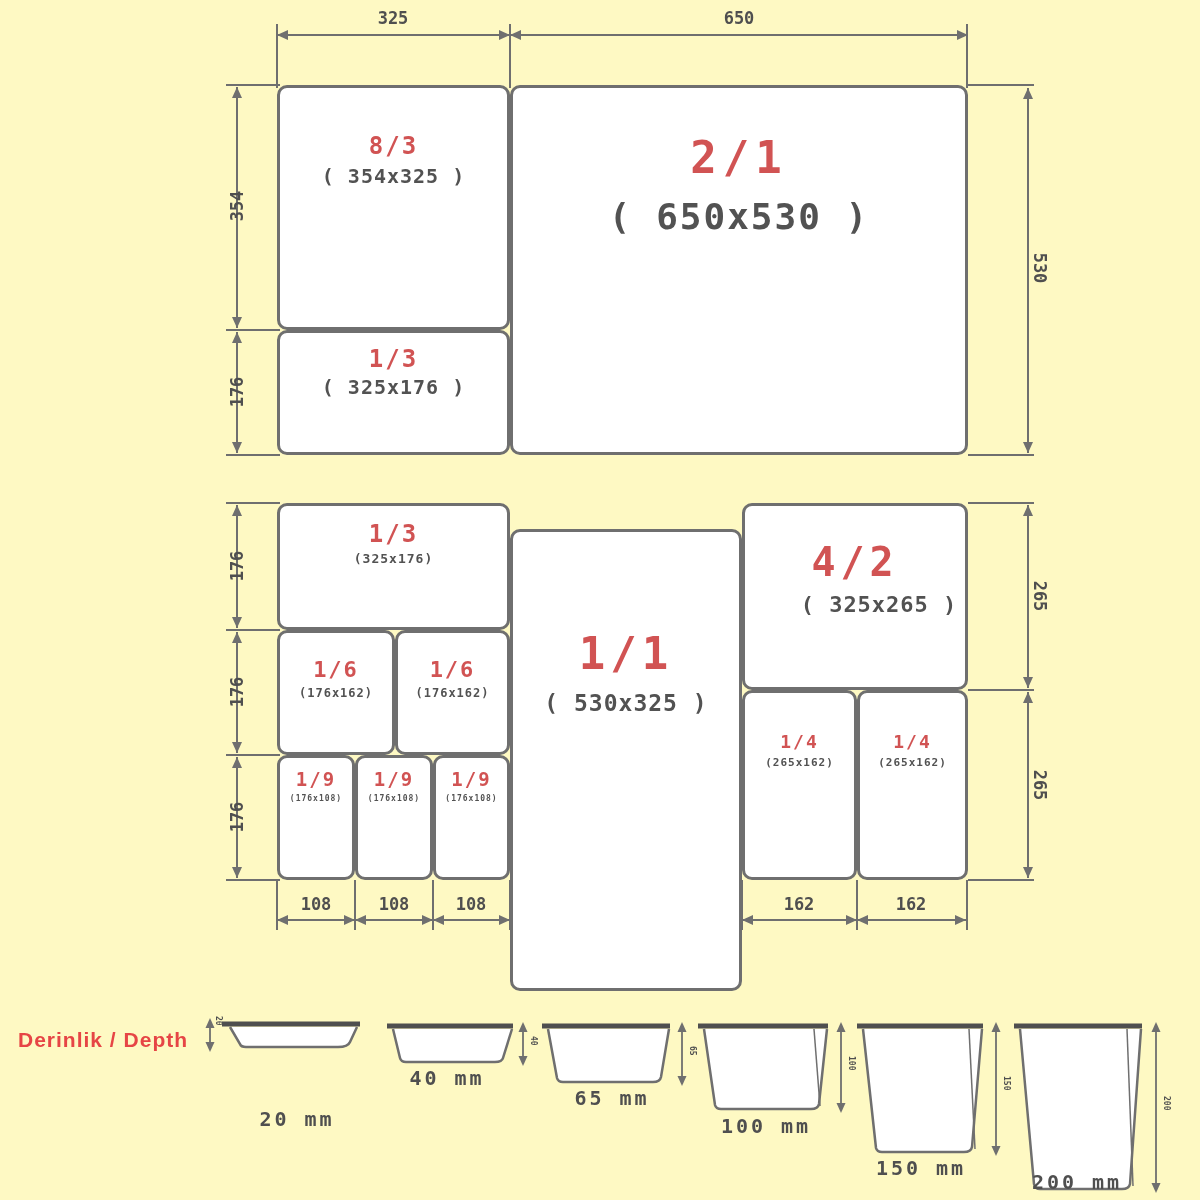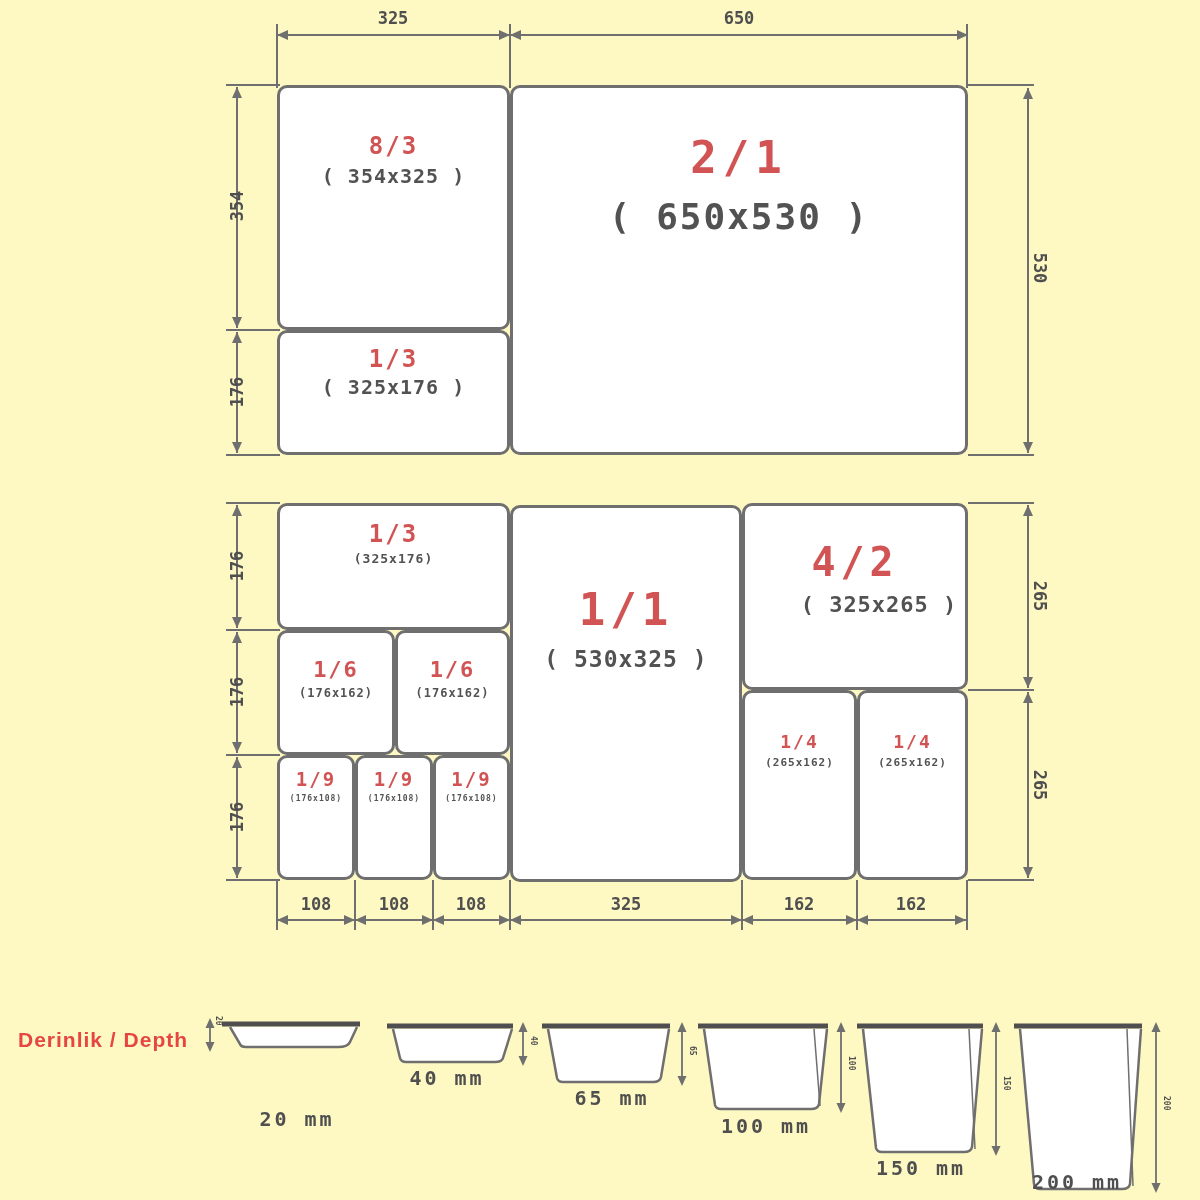--- a/index.html
+++ b/index.html
@@ -132,21 +132,21 @@
     <div class="size" style="font-size:8px;margin-top:5px;">(176x108)</div>
   </div>
   <div class="cell" style="left:355px;top:755px;width:78px;height:125px;padding-top:12px;">
     <div class="frac" style="font-size:19px;">1/9</div>
     <div class="size" style="font-size:8px;margin-top:5px;">(176x108)</div>
   </div>
   <div class="cell" style="left:433px;top:755px;width:77px;height:125px;padding-top:12px;">
     <div class="frac" style="font-size:19px;">1/9</div>
     <div class="size" style="font-size:8px;margin-top:5px;">(176x108)</div>
   </div>
-  <div class="cell" style="left:510px;top:505px;width:232px;height:377px;padding-top:80px;">
+  <div class="cell" style="left:510px;top:529px;width:232px;height:462px;padding-top:100px;">
     <div class="frac" style="font-size:44px;letter-spacing:5px;">1/1</div>
     <div class="size" style="font-size:23px;margin-top:14px;">( 530x325 )</div>
   </div>
   <div class="cell" style="left:742px;top:503px;width:226px;height:187px;padding-top:36px;">
     <div class="frac" style="font-size:40px;letter-spacing:5px;">4/2</div>
     <div class="size" style="font-size:22px;margin-top:10px;margin-left:48px;">( 325x265 )</div>
   </div>
   <div class="cell" style="left:742px;top:690px;width:115px;height:190px;padding-top:40px;">
     <div class="frac" style="font-size:18px;">1/4</div>
     <div class="size" style="font-size:11px;margin-top:6px;">(265x162)</div>

